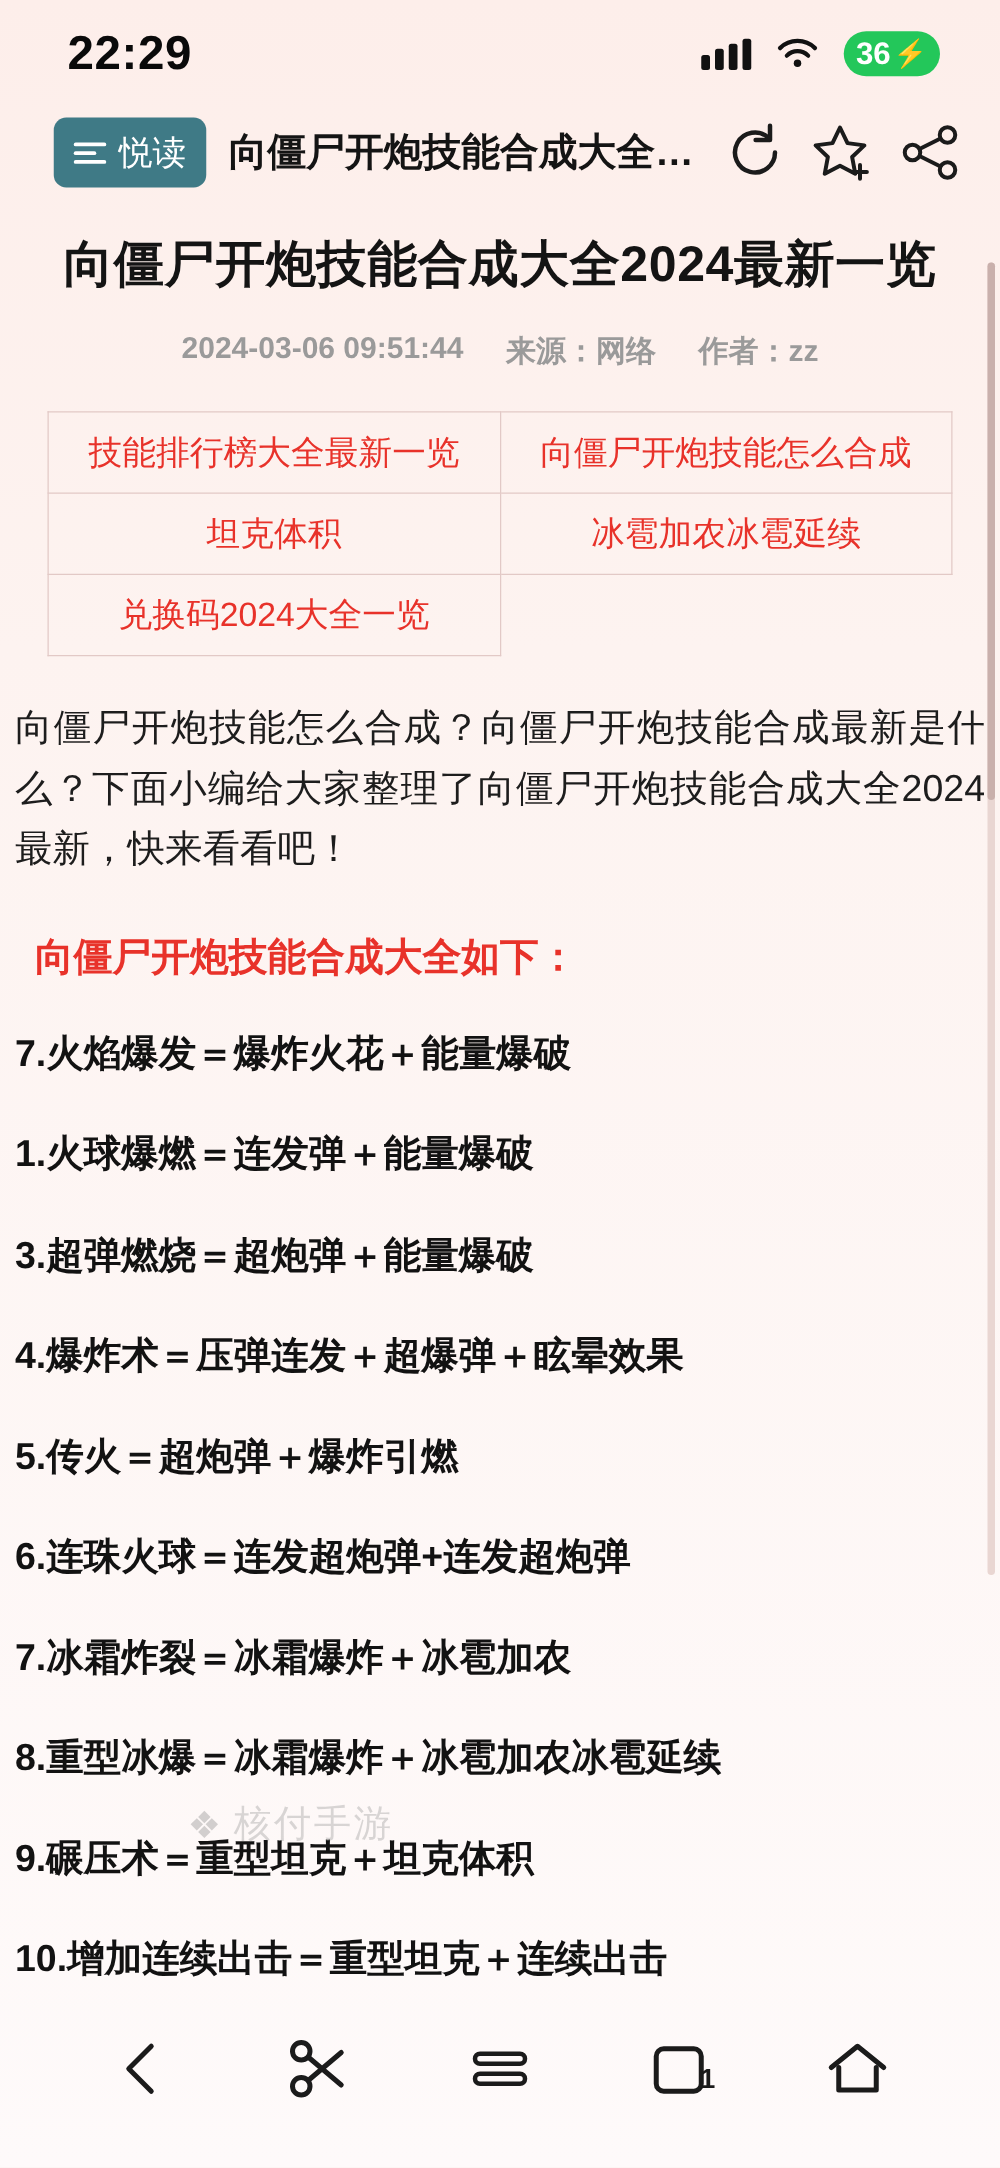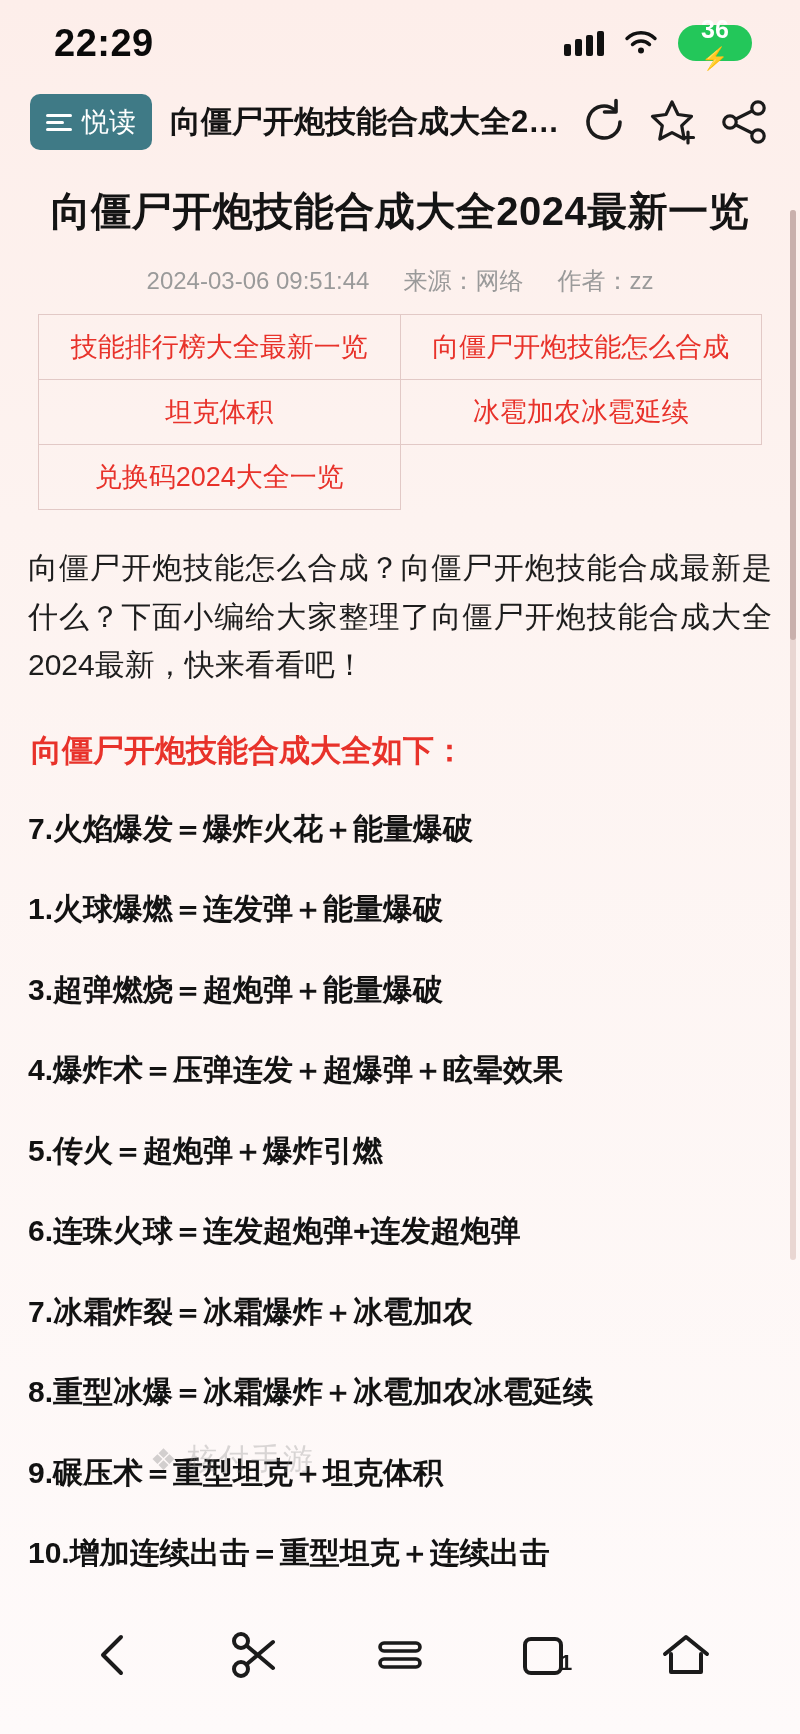--- a/index.html
+++ b/index.html
@@ -62,29 +62,28 @@
     background: #23c75a;
     border-radius: 18px;
     color: #fff;
     font-size: 25px;
     font-weight: bold;
     display: flex;
     align-items: center;
     justify-content: center;
     gap: 2px;
     padding: 0 10px;
-    flex-direction: column;
   }
   .battery .bolt { font-size: 22px; }
 
   
   .topbar {
     display: flex;
     align-items: center;
-    padding: 8px 30px 20px 30px;
+    padding: 8px 30px 20px 43px;
     gap: 18px;
     flex: 0 0 auto;
   }
   .reader-chip {
     background: #3f7a86;
     color: #fff;
     border-radius: 10px;
     padding: 10px 16px;
     display: flex;
     align-items: center;
@@ -121,40 +120,40 @@
     flex: 0 0 auto;
     width: 52px;
     height: 52px;
     position: relative;
   }
   .top-icon svg { display: block; }
 
   
   .article {
     flex: 1 1 auto;
-    padding: 0 24px;
+    padding: 0 8px;
     position: relative;
     overflow: hidden;
   }
   .art-title {
     text-align: center;
     font-size: 40px;
     font-weight: bold;
     color: #141414;
     margin: 14px 0 26px;
     letter-spacing: 0.5px;
   }
   .meta {
     display: flex;
     justify-content: center;
-    align-items: center;
     gap: 34px;
     color: #9a9a9a;
     font-size: 24px;
-    margin-bottom: 17px;
+    margin-bottom: 32px;
+    font-weight: bold;
   }
 
   
   .link-table {
     border-collapse: collapse;
     width: 724px;
     margin: 0 auto 34px;
     table-layout: fixed;
   }
   .link-table td {
@@ -170,21 +169,21 @@
     font-size: 30px;
     line-height: 1.62;
     color: #1d1d1d;
     margin: 0 4px 40px;
     text-align: justify;
   }
   .section-head {
     font-size: 31px;
     font-weight: bold;
     color: #e8322a;
-    margin: 0 7px 34px;
+    margin: 0 20px 34px;
   }
   .item {
     font-size: 30px;
     line-height: 1.55;
     color: #121212;
     margin: 0 4px 34px;
     font-weight: 600;
   }
 
   

